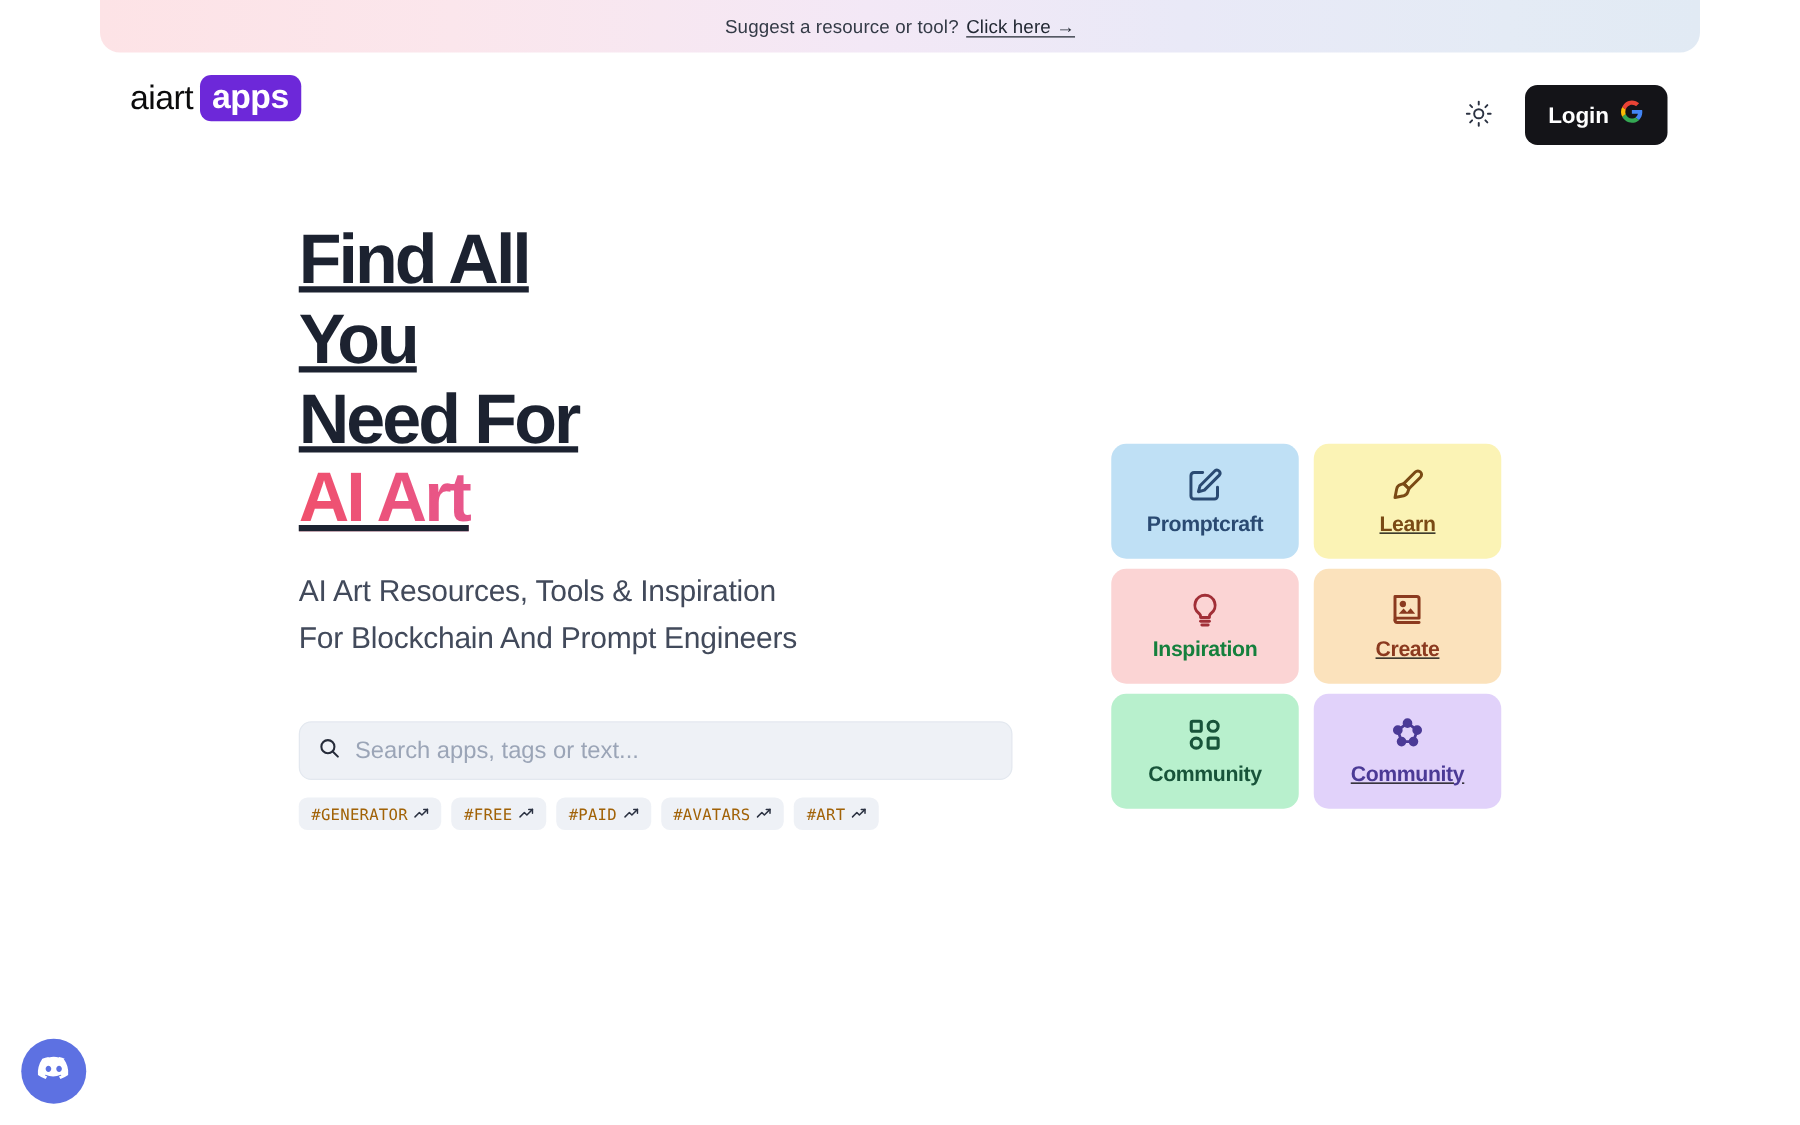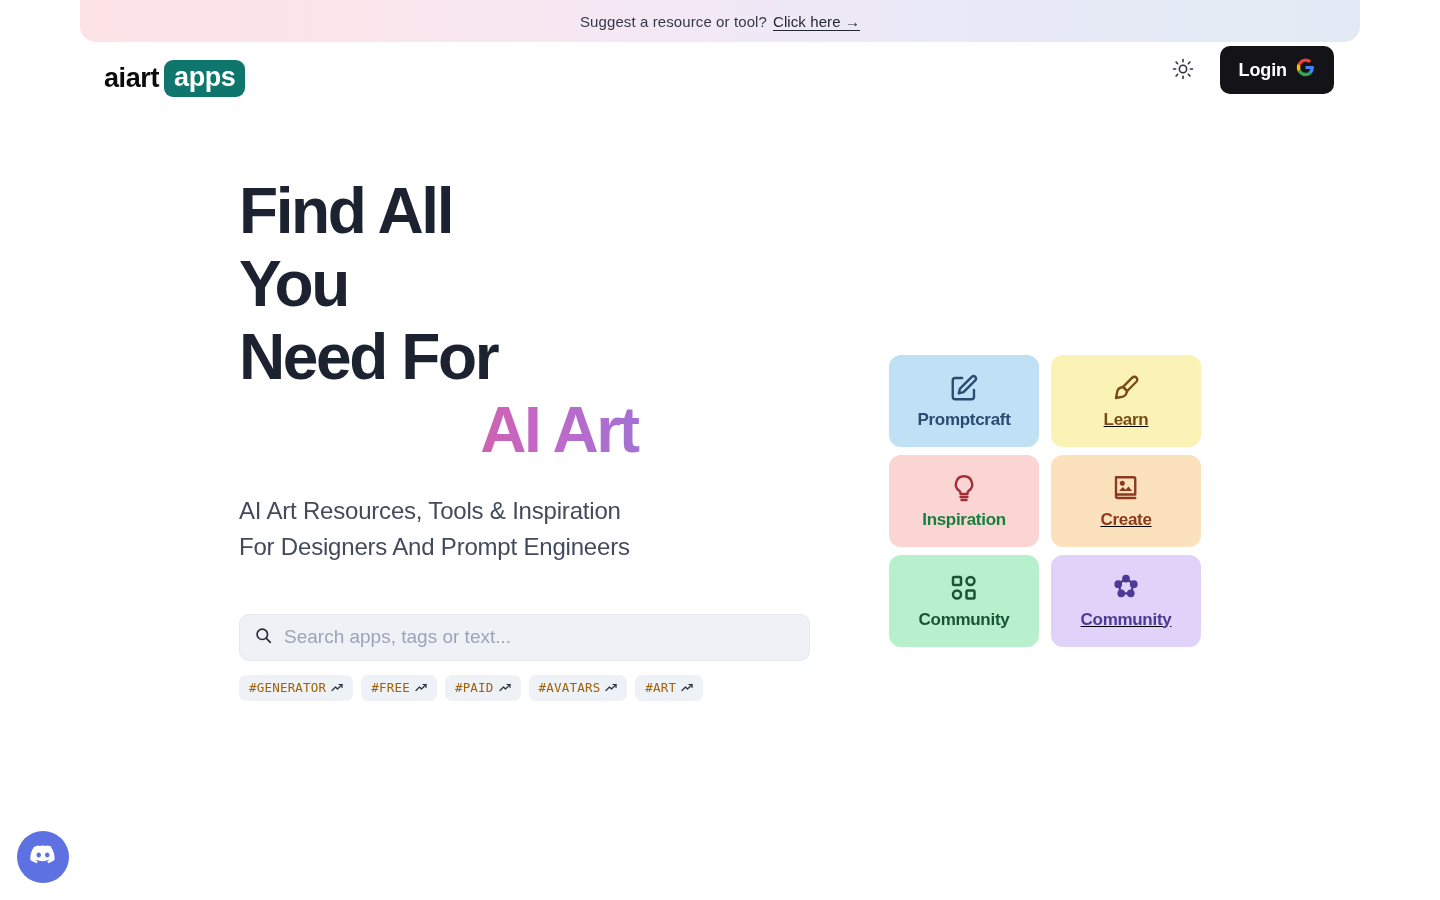--- a/index.html
+++ b/index.html
@@ -30,53 +30,53 @@
 
   
   .header {
     position:absolute; left:0; top:42px; width:1440px; height:76px;
   }
   .logo {
     position:absolute; left:104px; top:18px;
     display:flex; align-items:center; gap:5px;
   }
   .logo-word {
-    font-size:27px; font-weight:700; color:#0b0b0c; letter-spacing:-.4px;
+    font-size:27px; font-weight:400; color:#0b0b0c; letter-spacing:-.4px;
     line-height:1;
   }
   .logo-badge {
-    background:#0f766e; color:#ffffff; border-radius:9px;
+    background:#6d28d9; color:#ffffff; border-radius:9px;
     font-size:27px; font-weight:700; letter-spacing:-.4px;
     padding:4px 10px 6px; line-height:1;
   }
   .header-right {
-    position:absolute; right:106px; top:4px;
+    position:absolute; right:106px; top:26px;
     display:flex; align-items:center; gap:22px;
   }
   .theme-toggle {
     width:30px; height:30px; display:flex; align-items:center; justify-content:center;
     cursor:pointer; background:none; border:none;
   }
   .login-btn {
     background:#141418; color:#ffffff; border:none; border-radius:10px;
     height:48px; padding:0 19px; display:flex; align-items:center; gap:9px;
     font-size:18px; font-weight:700; letter-spacing:-.1px; cursor:pointer;
     font-family:"Liberation Sans", sans-serif;
   }
 
   
   .hero-left { position:absolute; left:239px; top:175px; width:640px; }
   .headline {
-    font-size:64px; font-weight:700; line-height:1.14;
-    color:#1c2230; letter-spacing:-2.4px;
+    font-size:56px; font-weight:700; line-height:1.14;
+    color:#1c2230; letter-spacing:-2.4px;text-decoration:underline;
   }
   .headline .accent {
     background:linear-gradient(90deg,#f0506c 0%,#e7578d 22%,#c069c8 48%,#9b74d6 66%,#6a7fd3 86%,#4c7fcf 100%);
     -webkit-background-clip:text; background-clip:text;
-    -webkit-text-fill-color:transparent; color:transparent;text-align:center;
+    -webkit-text-fill-color:transparent; color:transparent;
   }
   .subhead {
     margin-top:26px; font-size:24px; line-height:1.52;
     color:#424a5b; letter-spacing:-.2px;
   }
 
   
   .search-wrap {
     margin-top:48px; width:571px; height:47px;
     background:#eef1f6; border:1px solid #e3e8ef; border-radius:10px;
@@ -170,21 +170,21 @@
   <div class="hero-left">
     <h1 class="headline">
       <div>Find All</div>
       <div>You</div>
       <div>Need For</div>
       <div class="accent">AI Art</div>
     </h1>
 
     <p class="subhead">
       <span>AI Art Resources, Tools &amp; Inspiration</span><br>
-      <span>For Designers And Prompt Engineers</span>
+      <span>For Blockchain And Prompt Engineers</span>
     </p>
 
     <div class="search-wrap">
       <span>
         <svg width="19" height="19" viewBox="0 0 24 24" fill="none" stroke="#262c3a" stroke-width="2.1" stroke-linecap="round">
           <circle cx="10.5" cy="10.5" r="6.6"></circle>
             <line x1="15.6" y1="15.6" x2="20.6" y2="20.6"></line>
         </svg>
       </span>
       <input class="search-input" type="text" placeholder="Search apps, tags or text..." style="">

